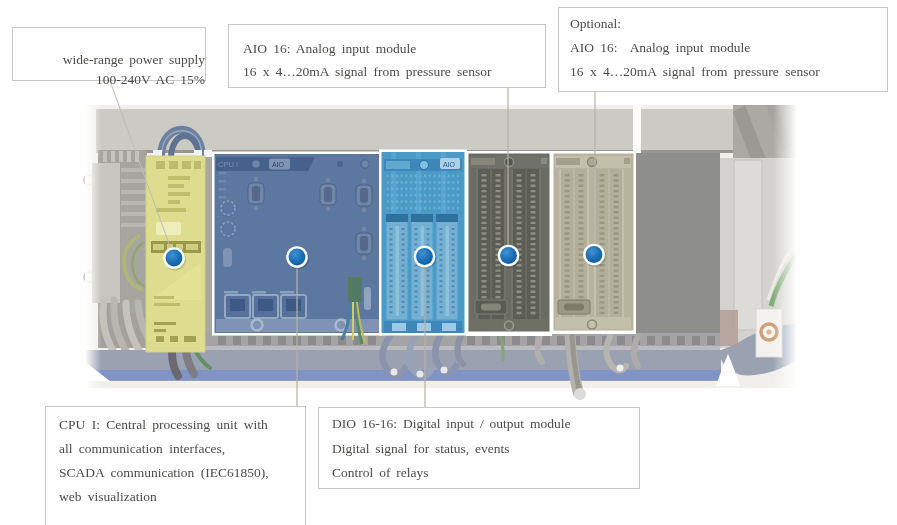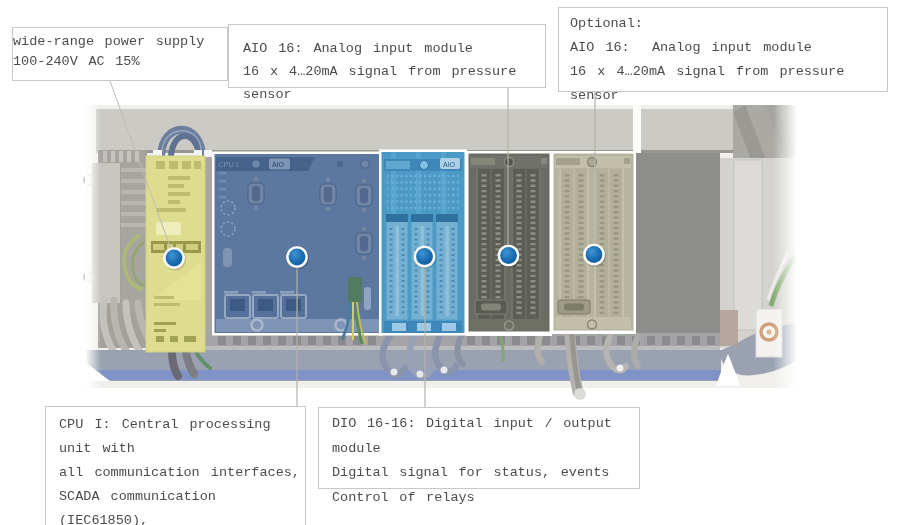--- a/index.html
+++ b/index.html
@@ -1,17 +1,17 @@
 <!DOCTYPE html>
 <html><head>
 <meta charset="utf-8">
 <style>
   html,body{margin:0;padding:0;background:#fff;width:897px;height:525px;overflow:hidden;}
   .callout{position:absolute;box-sizing:border-box;background:#fff;border:1px solid #c9c8c4;
-    color:#4c4c4a;font-family:Liberation Mono, monospace;font-size:13.5px;word-spacing:2.5px;}
+    color:#4c4c4a;font-family:Liberation Serif, serif;font-size:13.5px;word-spacing:2.5px;}
 </style>
 </head>
 <body>
 
 <svg id="photo" width="897" height="525" viewBox="0 0 897 525" style="position:absolute;left:0;top:0">
   <defs>
     <radialGradient id="ball" cx="0.38" cy="0.32" r="0.85">
       <stop offset="0" stop-color="#3f94d4"></stop>
       <stop offset="0.55" stop-color="#1a6cb0"></stop>
       <stop offset="1" stop-color="#0d589c"></stop>
@@ -408,21 +408,21 @@
     <circle cx="508.5" cy="255.5" r="8.4" fill="url(#ball)"></circle>
   </g>
 
   <g>
     <circle cx="595" cy="256.0" r="11" fill="#000000" opacity="0.14"></circle>
     <circle cx="594" cy="254.5" r="10.8" fill="#ffffff"></circle>
     <circle cx="594" cy="254.5" r="8.4" fill="url(#ball)"></circle>
   </g>
 </svg>
 
-<div class="callout" style="left:12px;top:27px;width:216px;height:54px;text-align:left;line-height:20px;padding-top:4px;">
+<div class="callout" style="left:12px;top:27px;width:194px;height:54px;text-align:right;line-height:20px;padding-top:22px;">
 wide-range power supply<br>100-240V AC 15%
 </div>
 
 <div class="callout" style="left:228px;top:24px;width:318px;height:64px;line-height:23px;padding:12px 0 0 14px;word-spacing:2.8px;">
 AIO 16: Analog input module<br>16 x 4…20mA signal from pressure sensor
 </div>
 
 <div class="callout" style="left:558px;top:7px;width:330px;height:85px;line-height:24px;padding:4px 0 0 11px;word-spacing:3px;">
 Optional:<br>AIO 16:&nbsp; Analog input module<br>16 x 4…20mA signal from pressure sensor
 </div>

